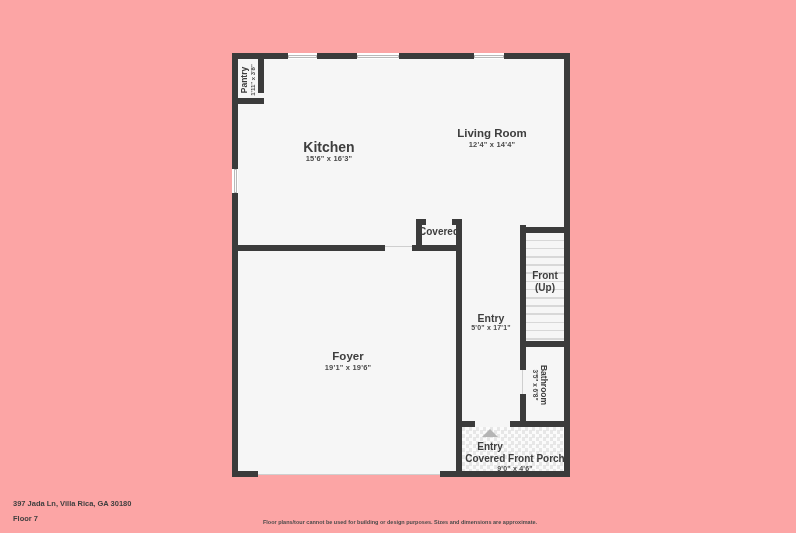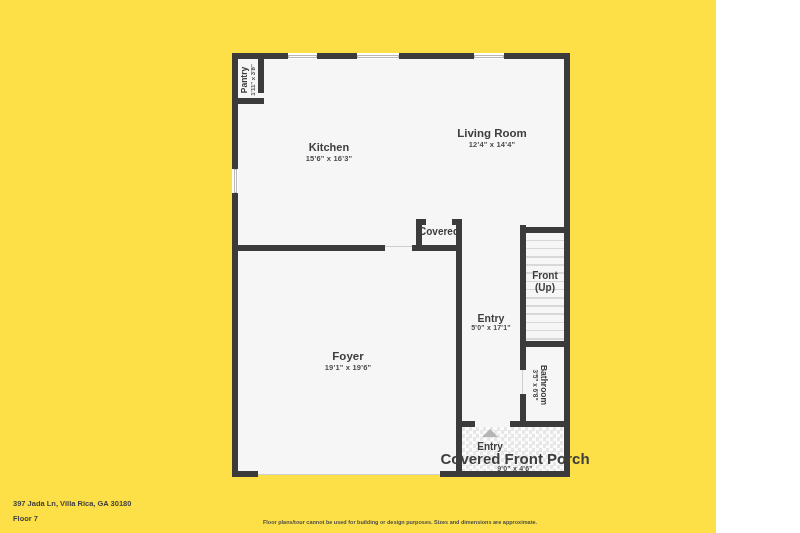--- a/index.html
+++ b/index.html
@@ -1,42 +1,42 @@
 <!DOCTYPE html>
 <html><head>
 <meta charset="utf-8">
 <style>
   html,body{margin:0;padding:0;background:#fff;}
-  .page{position:relative;width:716px;height:533px;background:#fde047;overflow:hidden;
+  .page{position:relative;width:796px;height:533px;background:#fca5a5;overflow:hidden;
         font-family:"Liberation Sans","DejaVu Sans",sans-serif;text-decoration:underline;}
   .plan{position:absolute;left:232px;top:53px;width:338px;height:424px;}
   .abs{position:absolute;}
   .interior{left:3px;top:3px;width:332px;height:418px;background:#f6f6f6;}
   .wall{background:#3b3b3b;}
   .win-gap{background:#ffffff;}
   .win{background:#fdfdfd;border:1px solid #b9b9b9;box-sizing:border-box;}
   .door-line{background:#cfcfcf;}
   .treads{left:294px;top:180px;width:38px;height:108px;
           background:repeating-linear-gradient(to bottom,rgba(0,0,0,0) 0 6.6px,#d8d8d8 6.6px 8.2px);}
   .porch{left:230px;top:374px;width:102px;height:44px;
          background:repeating-conic-gradient(#fbfbfb 0% 25%,#e7e7e7 0% 50%) 0 0/7px 7px;}
   .tri{left:250px;top:376px;width:0;height:0;border-left:8.5px solid transparent;
        border-right:8.5px solid transparent;border-bottom:8.5px solid #b5b5b5;}
   .lbl{position:absolute;transform:translateX(-50%);text-align:center;white-space:nowrap;color:#3e3e3e;}
   .lbl .nm{font-weight:700;}
   .lbl .dm{font-weight:700;color:#4a4a4a;letter-spacing:0.2px;}
   .rot{position:absolute;text-align:center;white-space:nowrap;color:#3e3e3e;}
   .lbl-living{left:260px;top:74px;} .lbl-living .nm{font-size:11.5px;line-height:13px;} .lbl-living .dm{font-size:7.5px;}
-  .lbl-kitchen{left:97px;top:88px;} .lbl-kitchen .nm{font-size:11px;line-height:13px;} .lbl-kitchen .dm{font-size:7.5px;}
+  .lbl-kitchen{left:97px;top:88px;} .lbl-kitchen .nm{font-size:14px;line-height:13px;} .lbl-kitchen .dm{font-size:7.5px;}
   .lbl-garage{left:116px;top:297px;} .lbl-garage .nm{font-size:11.5px;line-height:13px;} .lbl-garage .dm{font-size:7.5px;}
   .lbl-foyer{left:259px;top:259px;} .lbl-foyer .nm{font-size:10.5px;line-height:12px;} .lbl-foyer .dm{font-size:7px;}
   .lbl-stairs{left:313px;top:217px;} .lbl-stairs .nm{font-size:10px;line-height:11.5px;}
   .lbl-closet{left:207px;top:173px;} .lbl-closet .nm{font-size:10px;line-height:12px;}
   .lbl-entry{left:258px;top:388px;} .lbl-entry .nm{font-size:10px;line-height:12px;text-align:center;}
-  .lbl-porch{left:283px;top:400px;} .lbl-porch .nm{font-size:15px;line-height:12px;} .lbl-porch .dm{font-size:7px;}
+  .lbl-porch{left:283px;top:400px;} .lbl-porch .nm{font-size:10px;line-height:12px;} .lbl-porch .dm{font-size:7px;}
   .lbl-pantry{left:16px;top:27px;transform:translate(-50%,-50%) rotate(-90deg);}
   .lbl-pantry .nm{font-size:8.5px;line-height:9.5px;font-weight:700;}
   .lbl-pantry .dm{font-size:6px;line-height:7px;font-weight:700;color:#4a4a4a;}
   .lbl-bath{left:308px;top:332px;transform:translate(-50%,-50%) rotate(90deg);}
   .lbl-bath .nm{font-size:8.5px;line-height:10px;font-weight:700;}
   .lbl-bath .dm{font-size:6.5px;line-height:8px;font-weight:700;color:#4a4a4a;}
   .address{position:absolute;left:13px;top:499px;font-size:7.5px;font-weight:700;color:#3f3f3f;text-align:right;}
   .floorlbl{position:absolute;left:13px;top:514px;font-size:7.5px;font-weight:700;color:#3f3f3f;}
   .disclaimer{position:absolute;left:0;top:519px;width:800px;text-align:center;
               font-size:5.5px;font-weight:700;color:#4a4a4a;}

